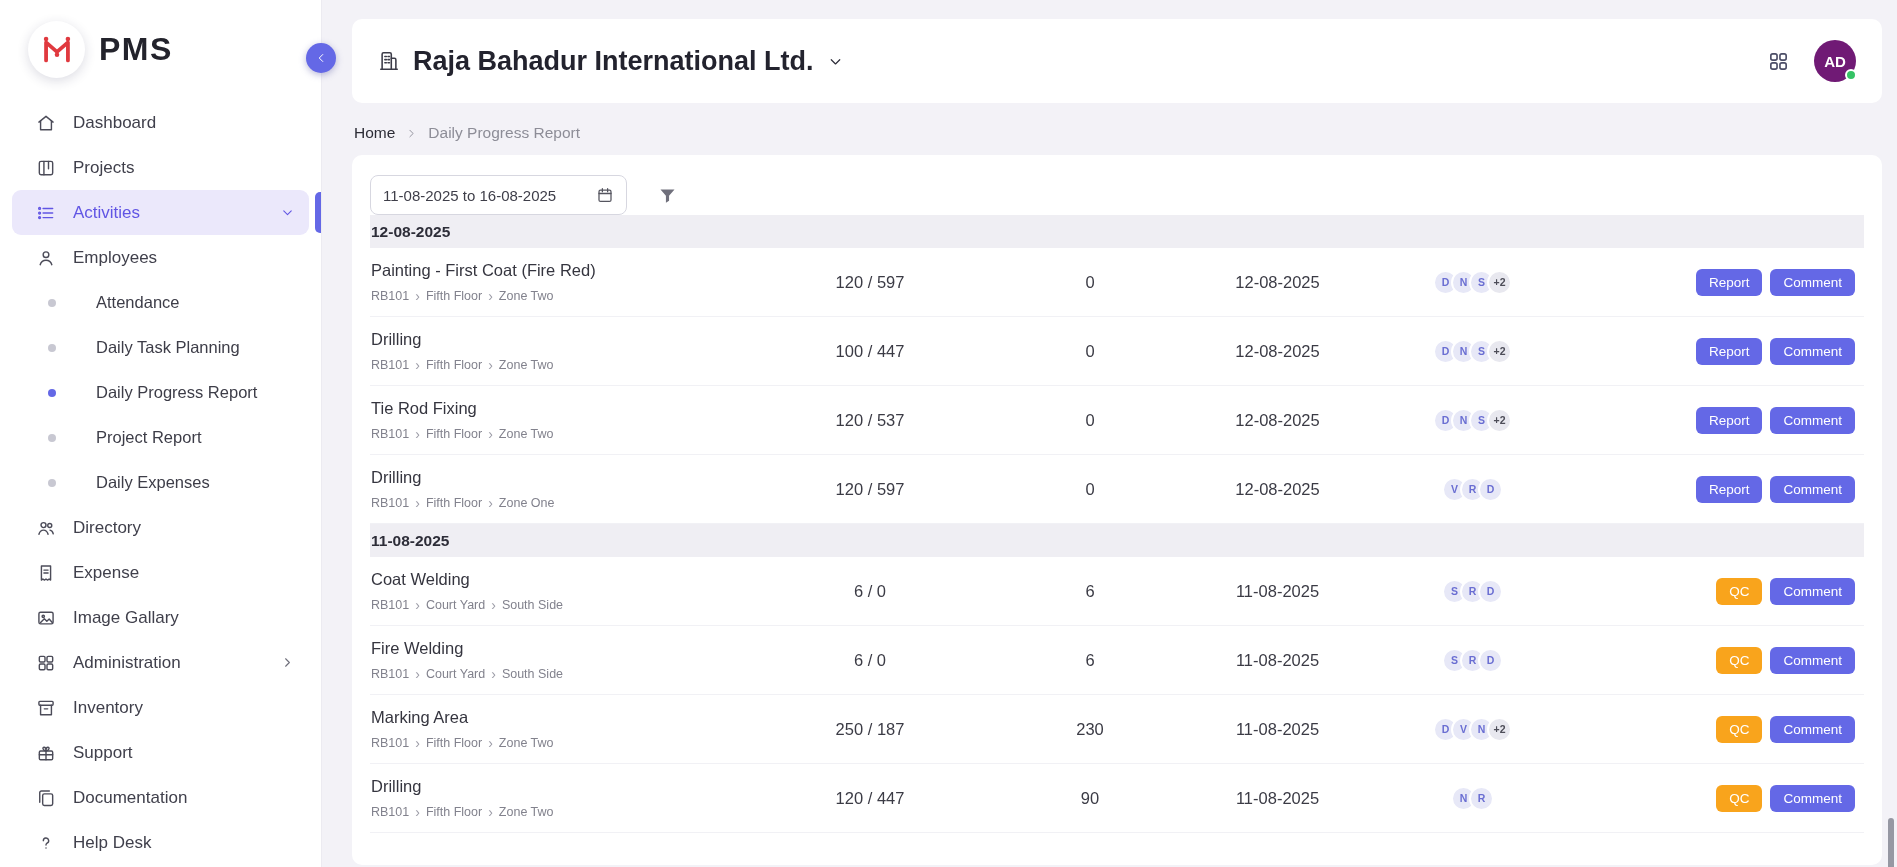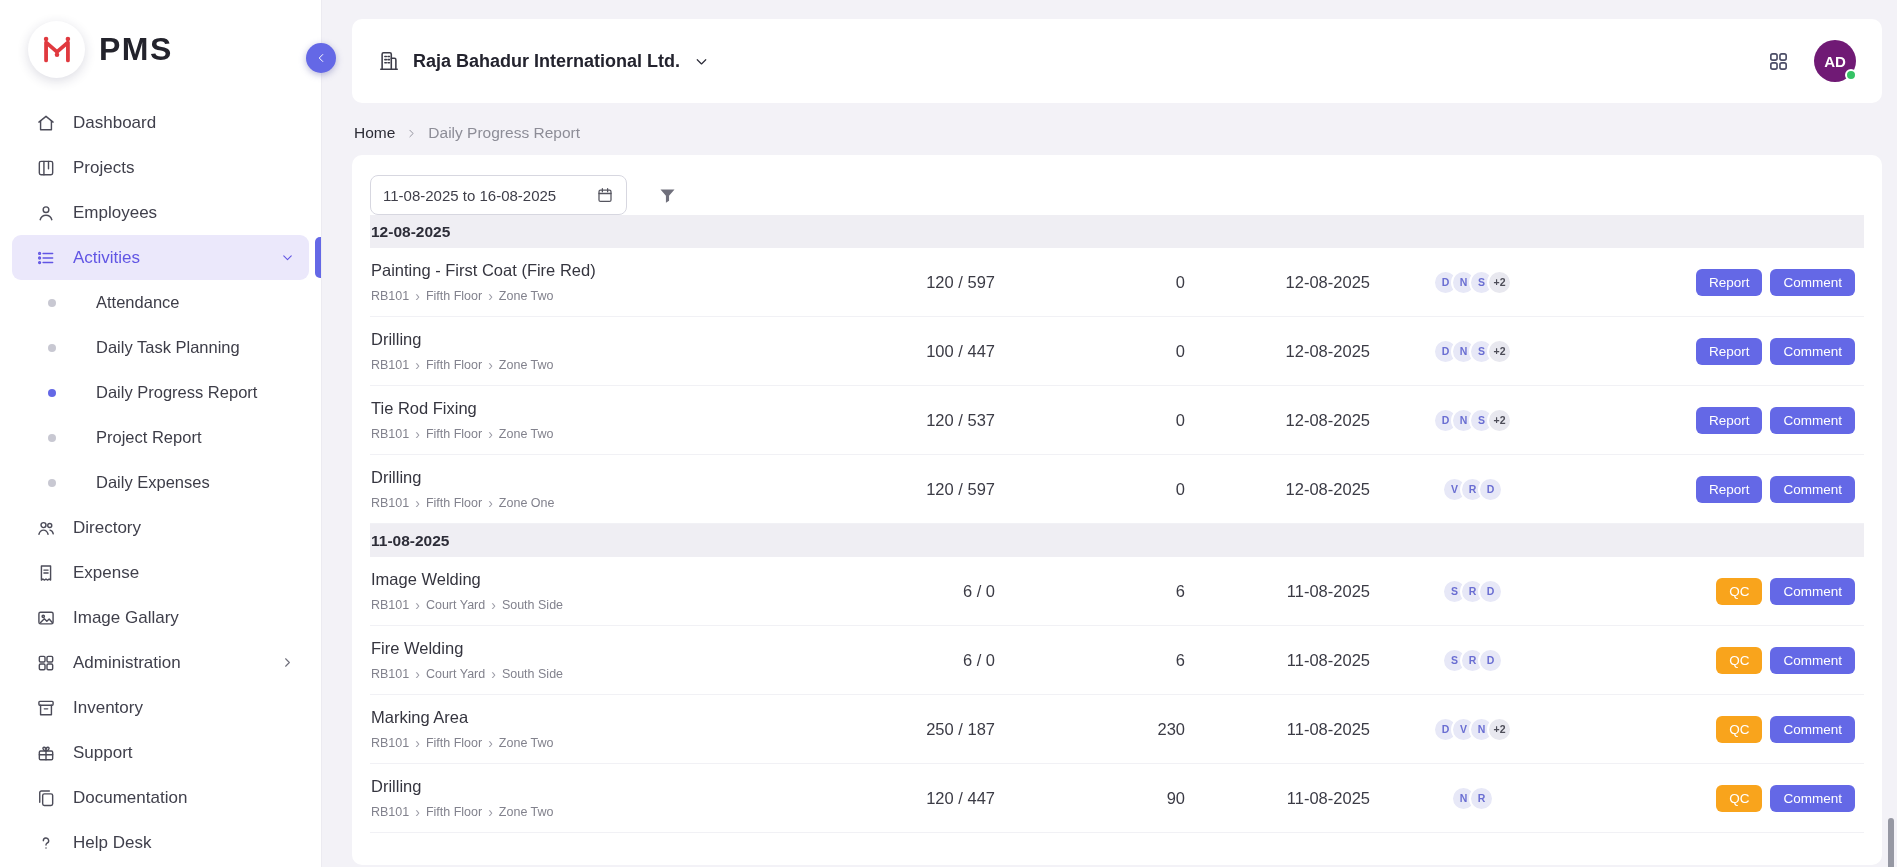--- a/index.html
+++ b/index.html
@@ -31,21 +31,21 @@
     border-radius:5px 0 0 5px;background:var(--accent,#6468e6);}
   .sub-item{display:flex;align-items:center;height:45px;padding-left:48px;font-size:16.5px;color:#3d3d48;cursor:pointer;}
   .dot{width:8px;height:8px;border-radius:50%;background:#c8c8d2;margin-right:40px;flex:none;}
   .sub-item.active .dot{background:var(--accent,#6468e6);}
 
   
   .main{margin-left:322px;padding:19px 15px 0 30px;}
   .topbar{height:84px;background:#fff;border-radius:10px;display:flex;align-items:center;justify-content:space-between;padding:0 26px;}
   .topbar-left{display:flex;align-items:center;gap:13px;}
   .icon.building{width:22px;height:22px;color:#3c3c48;}
-  .company{font-size:18px;font-weight:bold;color:#23232e;}
+  .company{font-size:27px;font-weight:bold;color:#23232e;}
   .topbar-left .icon.chev{width:17px;height:17px;color:#2e2e3a;cursor:pointer;}
   .topbar-right{display:flex;align-items:center;gap:24px;}
   .icon.apps{width:23px;height:23px;color:#4b4d66;cursor:pointer;}
   .avatar{position:relative;width:42px;height:42px;border-radius:50%;background:#701a75;display:flex;align-items:center;
     justify-content:center;color:#fff;font-size:15px;font-weight:bold;cursor:pointer;}
   .status-dot{position:absolute;right:-1px;bottom:1px;width:12px;height:12px;border-radius:50%;
     background:var(--online-green,#35c265);border:2px solid #fff;}
 
   .breadcrumb{display:flex;align-items:center;gap:10px;margin:21px 2px 13px;font-size:15.5px;}
   .bc-home{color:#2c2c36;cursor:pointer;}
@@ -57,21 +57,21 @@
   .date-input{width:257px;height:40px;border:1px solid #d7d7e0;border-radius:8px;display:flex;align-items:center;
     justify-content:space-between;padding:0 12px;font-size:15px;color:#3e3e49;cursor:pointer;background:#fff;}
   .date-input .icon{width:18px;height:18px;color:#55555f;}
   .icon.filter-funnel{width:21px;height:21px;color:#70707c;margin-left:30px;cursor:pointer;}
 
   .thead,.trow{display:grid;grid-template-columns:375px 250px 190px 185px 205px 1fr;align-items:center;}
   .thead{padding:17px 0 13px;}
   .th{text-align:center;font-size:13.5px;font-weight:bold;color:#44444f;letter-spacing:.5px;}
   .group-row{height:33px;display:flex;align-items:center;background:#efeef3;font-size:15.5px;font-weight:bold;color:#2d2d38;padding-left:1px;}
   .trow{min-height:69px;border-bottom:1px solid #f1f1f5;}
-  .td.center{text-align:right;font-size:16.5px;color:#3b3b45;}
+  .td.center{text-align:center;font-size:16.5px;color:#3b3b45;}
   .td-activity{padding:10px 10px 10px 1px;}
   .activity-name{font-size:16.5px;color:#35353f;}
   .activity-path{margin-top:9px;font-size:12.5px;color:#82828d;display:flex;align-items:center;}
   .pchev{margin:0 6px;color:#9d9da8;font-size:14px;line-height:1;}
   .td-team{display:flex;justify-content:center;}
   .chip{width:25px;height:25px;border-radius:50%;background:#e7e8f7;border:2px solid #fff;color:#6a6ed2;
     font-size:10.5px;font-weight:bold;display:flex;align-items:center;justify-content:center;margin-left:-7px;cursor:pointer;}
   .chip:first-child{margin-left:0;}
   .chip.extra{background:#e8e8ef;color:#4d4d58;}
   .td-actions{display:flex;justify-content:flex-end;gap:8px;padding-right:9px;}
@@ -112,44 +112,44 @@
         </div>
         <div class="nav-item">
           <span class="icon">
             <svg viewBox="0 0 24 24" fill="none" stroke="currentColor" stroke-width="1.7" stroke-linecap="round" stroke-linejoin="round">
               <rect x="4" y="4" width="16" height="16" rx="2"></rect>
               <path d="M9.5 4v16M15 4v9"></path>
             </svg>
           </span>
           <span class="nav-label">Projects</span>
         </div>
-        <div class="nav-item">
-          <span class="icon">
-            <svg viewBox="0 0 24 24" fill="none" stroke="currentColor" stroke-width="1.7" stroke-linecap="round" stroke-linejoin="round">
-              <circle cx="12" cy="8" r="3.4"></circle>
-              <path d="M5 20c1.2-3.8 3.8-5.3 7-5.3s5.8 1.5 7 5.3"></path>
-            </svg>
-          </span>
-          <span class="nav-label">Employees</span>
-        </div>
         <div class="nav-item active">
           <span class="icon">
             <svg viewBox="0 0 24 24" fill="none" stroke="currentColor" stroke-width="1.7" stroke-linecap="round" stroke-linejoin="round">
               <path d="M8.5 6.5H20M8.5 12H20M8.5 17.5H20"></path>
               <circle cx="4.3" cy="6.5" r="1.1"></circle>
               <circle cx="4.3" cy="12" r="1.1"></circle>
               <circle cx="4.3" cy="17.5" r="1.1"></circle>
             </svg>
           </span>
           <span class="nav-label">Activities</span>
           <span class="icon chev">
             <svg viewBox="0 0 24 24" fill="none" stroke="currentColor" stroke-width="1.7" stroke-linecap="round" stroke-linejoin="round">
               <path d="M6 9.5l6 6 6-6"></path>
             </svg>
           </span>
+        </div>
+        <div class="nav-item">
+          <span class="icon">
+            <svg viewBox="0 0 24 24" fill="none" stroke="currentColor" stroke-width="1.7" stroke-linecap="round" stroke-linejoin="round">
+              <circle cx="12" cy="8" r="3.4"></circle>
+              <path d="M5 20c1.2-3.8 3.8-5.3 7-5.3s5.8 1.5 7 5.3"></path>
+            </svg>
+          </span>
+          <span class="nav-label">Employees</span>
         </div>
         <div class="nav-sub">
           <div class="sub-item">
             <span class="dot"></span>
             <span class="sub-label">Attendance</span>
           </div>
           <div class="sub-item">
             <span class="dot"></span>
             <span class="sub-label">Daily Task Planning</span>
           </div>
@@ -419,21 +419,21 @@
               <span class="chip">D</span>
             </div>
             <div class="td td-actions">
               <button class="btn indigo">Report</button>
               <button class="btn indigo">Comment</button>
             </div>
           </div>
           <div class="group-row">11-08-2025</div>
           <div class="trow">
             <div class="td td-activity">
-              <div class="activity-name">Image Welding</div>
+              <div class="activity-name">Coat Welding</div>
               <div class="activity-path">
                 <span class="pseg">RB101</span>
                 <span class="pchev">›</span>
                 <span class="pseg">Court Yard</span>
                 <span class="pchev">›</span>
                 <span class="pseg">South Side</span>
               </div>
             </div>
             <div class="td center">6 / 0</div>
             <div class="td center">6</div>

